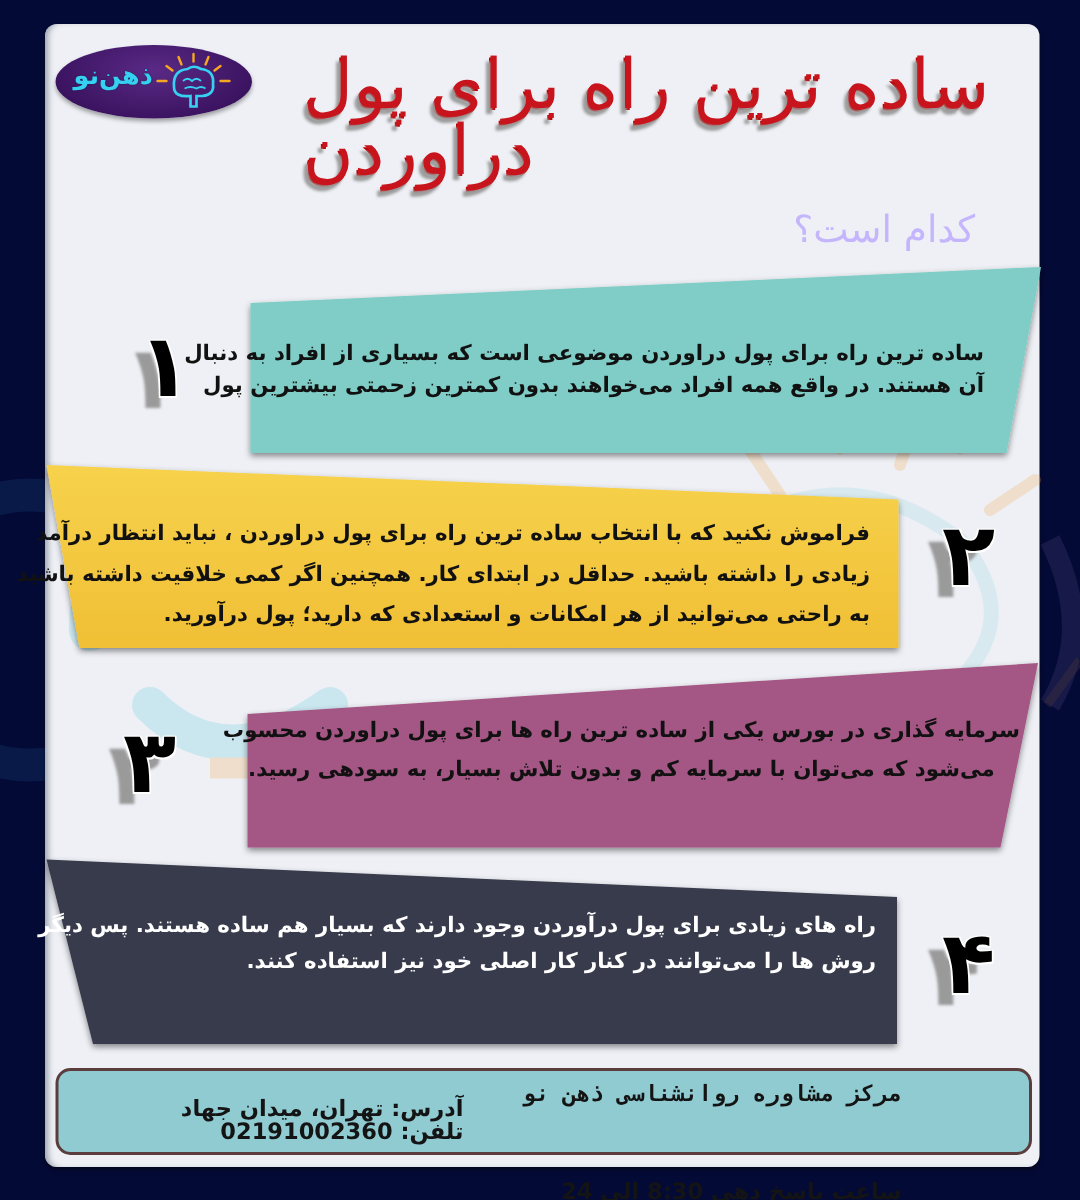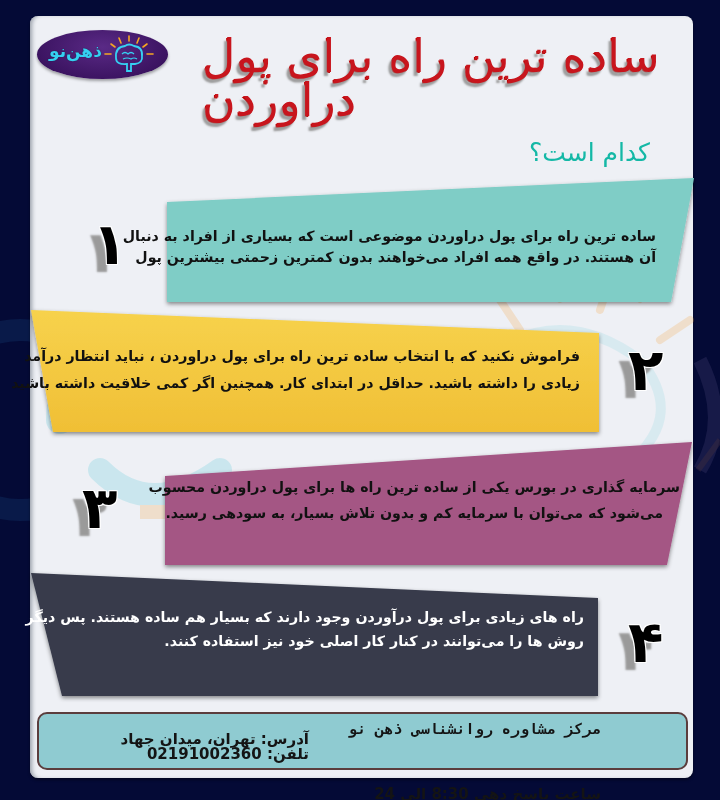--- a/index.html
+++ b/index.html
@@ -33,21 +33,21 @@
   .logo-brain { position: absolute; left: 64px; top: 4px; width: 56px; height: 42px; }
   .title {
     position: absolute; right: 58px; top: 34px; width: 460px;
     direction: rtl; text-align: left;
     color: #c8151d; font-size: 46px; line-height: 44px;
     text-shadow: -3px 4px 2px #9c9c9c, -1px 1px 0 #b00;
   }
   .subtitle {
     position: absolute; right: 70px; top: 138px;
     direction: rtl; text-align: right;
-    font-size: 25px; color: #14b8a6;
+    font-size: 25px; color: #c4b5fd;
   }
   .ptext {
     position: absolute; direction: rtl; text-align: right;
     white-space: nowrap; font-size: 14.2px; color: #111; font-weight: bold;
   }
   .ptext div { height: 21px; line-height: 21px; }
   .p2 div { height: 27px; line-height: 27px; }
   .p3 div { height: 26px; line-height: 26px; }
   .p4 div { height: 24px; line-height: 24px; color: #ffffff; margin-left: 40px; }
   .num {
@@ -132,20 +132,21 @@
 <div class="num" style="left:92px; top:214px;">۱</div>
 <div class="ptext p1" style="right:64px; top:226px;">
   <div>ساده ترین راه برای پول دراوردن موضوعی است که بسیاری از افراد به دنبال</div>
   <div>آن هستند. در واقع همه افراد می‌خواهند بدون کمترین زحمتی بیشترین پول</div>
 </div>
 
 <div class="num" style="left:628px; top:340px;">۲</div>
 <div class="ptext p2" style="right:140px; top:343px;">
   <div>فراموش نکنید که با انتخاب ساده ترین راه برای پول دراوردن ، نباید انتظار درآمد</div>
   <div>زیادی را داشته باشید. حداقل در ابتدای کار. همچنین اگر کمی خلاقیت داشته باشید</div>
+  <div>به راحتی می‌توانید از هر امکانات و استعدادی که دارید؛ پول درآورید.</div>
 </div>
 
 <div class="num" style="left:82px; top:478px;">۳</div>
 <div class="ptext p3" style="right:40px; top:474px;text-align:center;">
   <div>سرمایه گذاری در بورس یکی از ساده ترین راه ها برای پول دراوردن محسوب</div>
   <div>می‌شود که می‌توان با سرمایه کم و بدون تلاش بسیار، به سودهی رسید.</div>
 </div>
 
 <div class="num" style="left:628px; top:612px;">۴</div>
 <div class="ptext p4" style="right:136px; top:605px;">

